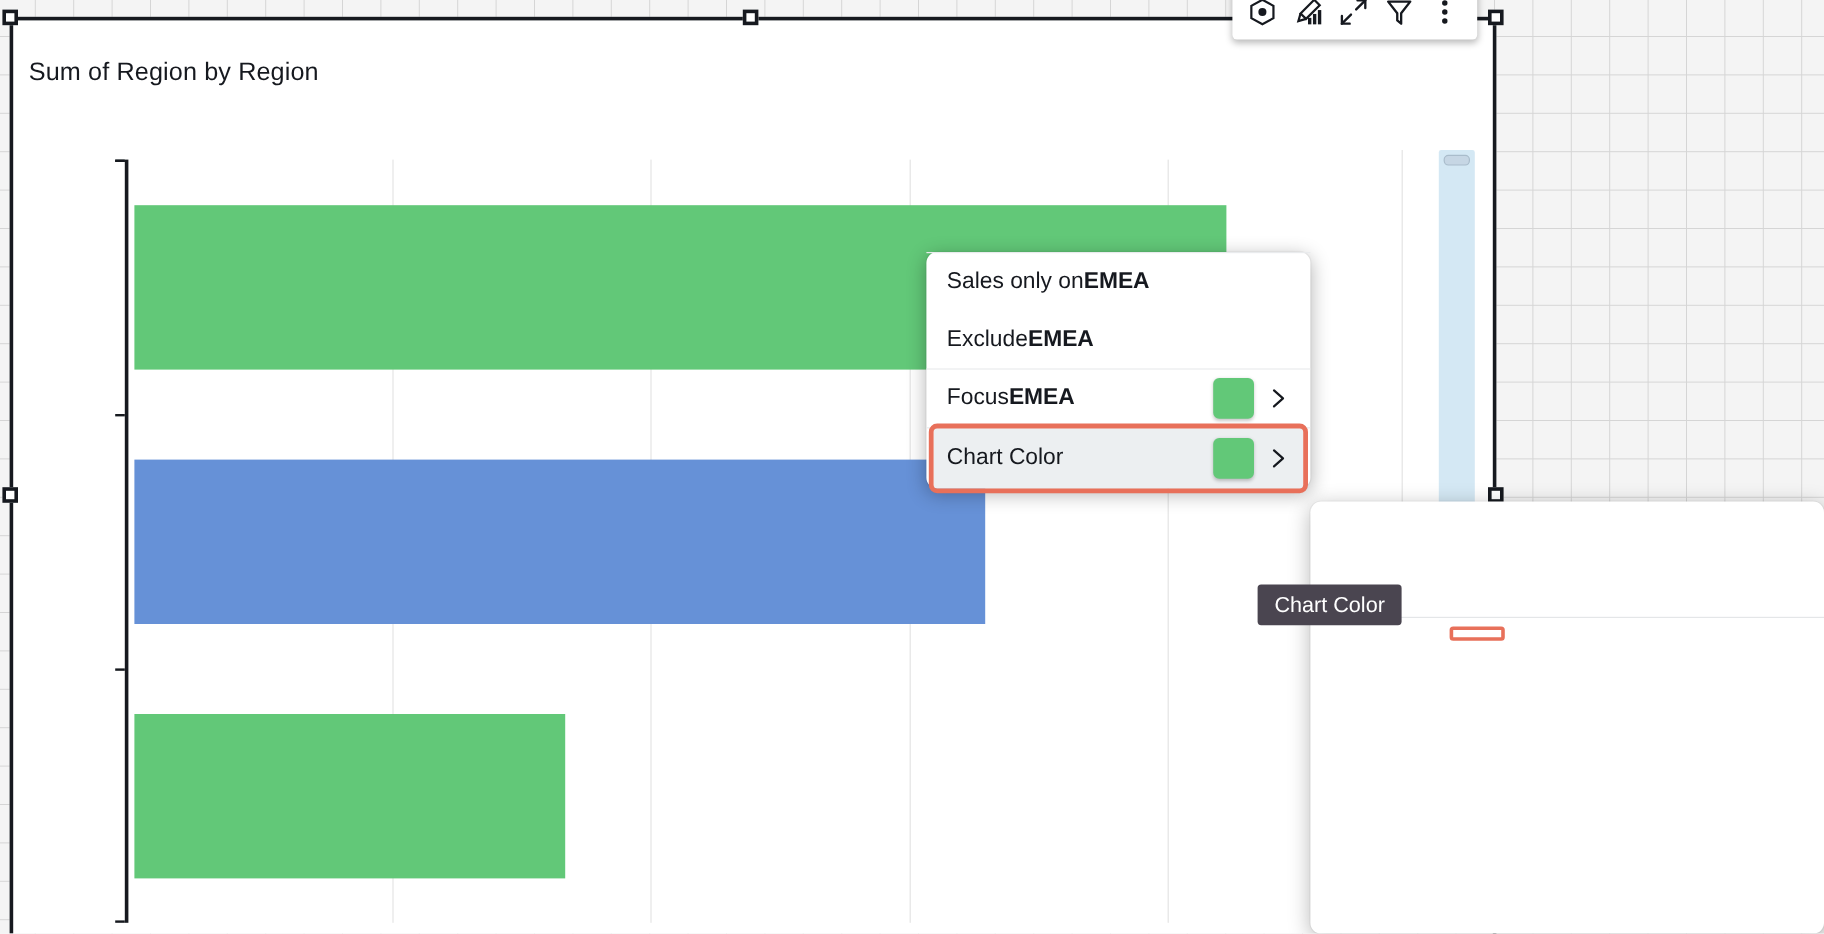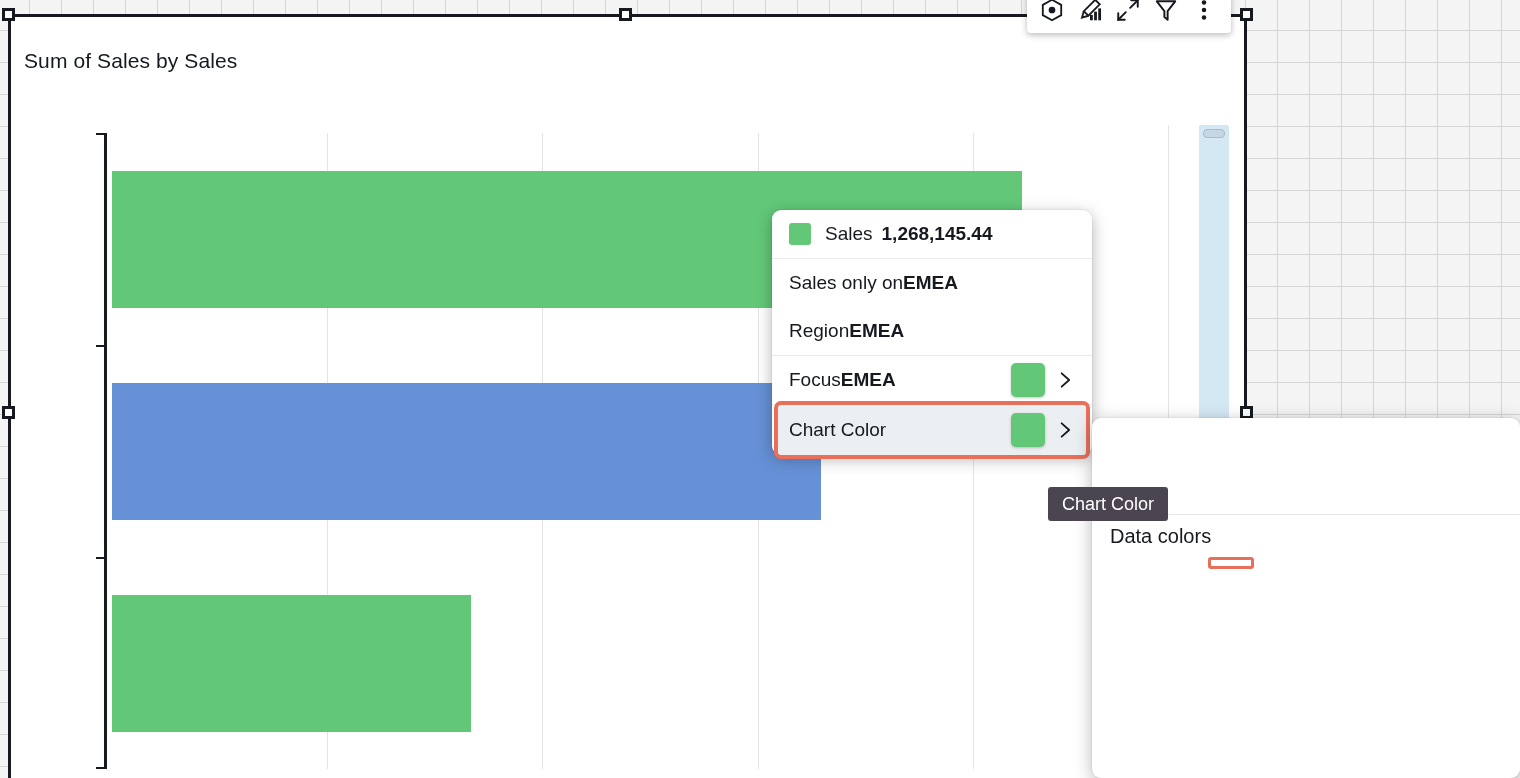--- a/index.html
+++ b/index.html
@@ -214,21 +214,21 @@
 </style>
 </head>
 <body>
 
 <div id="root">
 
   <div class="grid-bg"></div>
 
   <div class="visual">
 
-    <div class="visual-title">Sum of Sales by Sales</div>
+    <div class="visual-title">Sum of Region by Region</div>
 
     <div class="plot">
       <div class="axis-y-line"></div>
       <div id="gridlines">
           <div class="gridline" style="left: 223.227px;"></div>
           <div class="gridline" style="left: 438.455px;"></div>
           <div class="gridline" style="left: 653.682px;"></div>
           <div class="gridline" style="left: 868.909px;"></div>
         </div>
       <div id="yticks">
@@ -292,36 +292,30 @@
       <svg width="26" height="26" viewBox="0 0 24 24">
         <circle cx="12" cy="5" r="2.1" fill="#16191f"></circle>
         <circle cx="12" cy="12" r="2.1" fill="#16191f"></circle>
         <circle cx="12" cy="19" r="2.1" fill="#16191f"></circle>
       </svg>
     </div>
   </div>
 
   <div class="ctx-menu">
 
-    <div class="ctx-row header">
-      <span class="swatch-sm" id="hdr-swatch" style="background: rgb(98, 200, 120);"></span>
-      <span>Sales</span>
-      <span style="width:9px"></span>
-      <span class="ctx-strong">1,268,145.44</span>
-    </div>
 
     <div class="ctx-divider"></div>
 
     <div class="ctx-row">
       <span>Sales only on </span>
       <span class="ctx-strong">EMEA</span>
     </div>
 
     <div class="ctx-row">
-      <span>Region </span>
+      <span>Exclude </span>
       <span class="ctx-strong">EMEA</span>
     </div>
 
     <div class="ctx-divider"></div>
 
     <div class="ctx-row">
       <span>Focus </span>
       <span class="ctx-strong">EMEA</span>
       <span class="ctx-spacer"></span>
       <span class="swatch-md" id="color-emea-swatch" style="background: rgb(98, 200, 120);"></span>
@@ -375,21 +369,20 @@
         <span class="sw-wrap"><span class="sw" style="background: rgb(169, 224, 239);"></span></span>
         <span class="sw-wrap"><span class="sw" style="background: rgb(222, 150, 194);"></span></span>
         <span class="sw-wrap"><span class="sw" style="background: rgb(107, 149, 222);"></span></span>
         <span class="sw-wrap"><span class="sw" style="background: rgb(188, 192, 224);"></span></span>
         <span class="sw-wrap"><span class="sw" style="background: rgb(221, 192, 229);"></span></span>
         <span class="sw-wrap"><span class="sw" style="background: rgb(222, 210, 168);"></span></span>
         <span class="sw-wrap"><span class="sw" style="background: rgb(47, 84, 112);"></span></span>
         <span class="sw-wrap"><span class="sw" style="background: rgb(238, 239, 239);"></span></span>
       </div>
     <div class="pal-divider"></div>
-    <div class="pal-section-title">Data colors</div>
     <div class="sw-grid" id="data-swatches">
         <span class="sw-wrap"><span class="sw" style="background: rgb(178, 224, 239);"></span></span>
         <span class="sw-wrap"><span class="sw" style="background: rgb(47, 84, 112);"></span></span>
         <span class="sw-wrap selected"><span class="sw" style="background: rgb(238, 171, 98);"></span></span>
         <span class="sw-wrap"><span class="sw" style="background: rgb(194, 221, 74);"></span></span>
         <span class="sw-wrap"><span class="sw" style="background: rgb(215, 58, 180);"></span></span>
         <span class="sw-wrap"><span class="sw" style="background: rgb(107, 149, 222);"></span></span>
         <span class="sw-wrap"><span class="sw" style="background: rgb(122, 54, 232);"></span></span>
         <span class="sw-wrap"><span class="sw" style="background: rgb(92, 196, 127);"></span></span>
         <span class="sw-wrap"><span class="sw" style="background: rgb(222, 150, 194);"></span></span>

